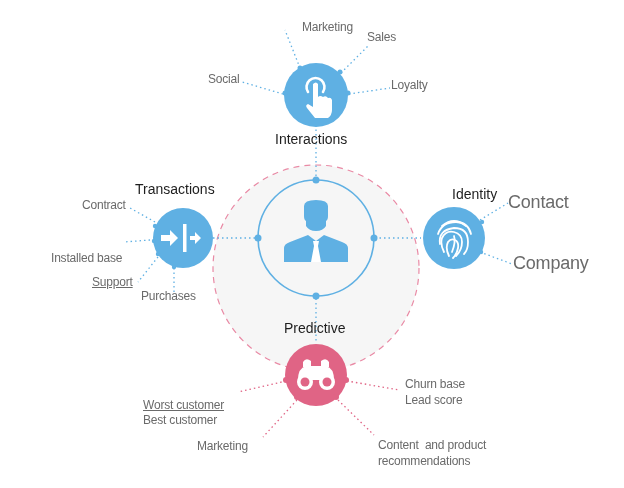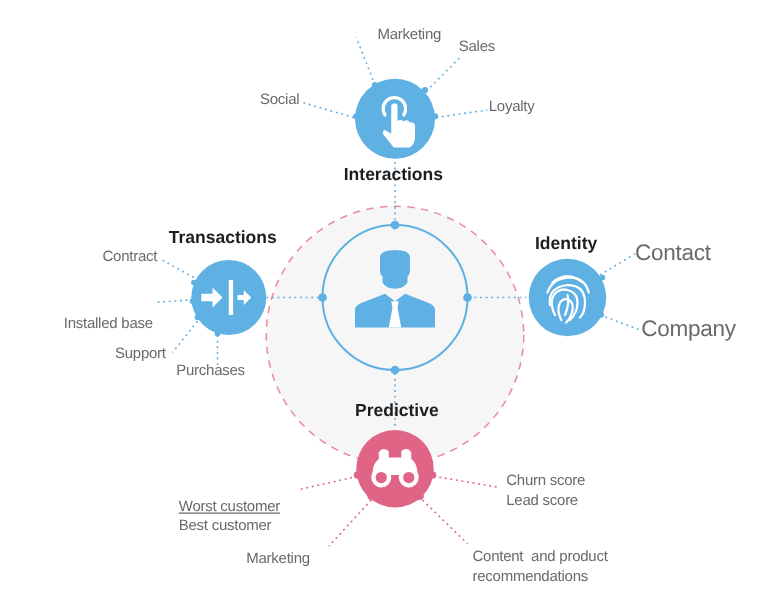--- a/index.html
+++ b/index.html
@@ -1,21 +1,21 @@
 <!DOCTYPE html>
 <html><head>
   <meta charset="utf-8">
   <style>
     html, body { margin: 0; padding: 0; background: #ffffff; }
     body { width: 624px; height: 488px; position: relative; overflow: hidden;
            font-family: "Liberation Sans", sans-serif; }
     svg.canvas { position: absolute; left: 0; top: 0; width: 624px; height: 488px; }
     .lbl { position: absolute; font-size: 12px; color: #6a6a6a; white-space: nowrap; line-height: 15px; letter-spacing: -0.2px; }
     .lbl.big { font-size: 18px; }
-    .title { position: absolute; font-size: 14px; font-weight: bold; color: #1e1e1e; white-space: nowrap; }
+    .title { position: absolute; font-size: 14px; font-weight: normal; color: #1e1e1e; white-space: nowrap; }
   </style>
 </head>
 <body>
 
 <svg class="canvas" viewBox="0 0 624 488">
 
   <circle cx="316" cy="268" r="103" fill="#f6f6f6" stroke="#e98aa5" stroke-width="1.2" stroke-dasharray="6 5"></circle>
 
   <g stroke="#5fb0e3" stroke-width="1.3" stroke-dasharray="1.5 3" fill="none">
 
@@ -122,35 +122,35 @@
       <circle cx="305" cy="382" r="8"></circle>
       <circle cx="327" cy="382" r="8"></circle>
       <circle cx="305" cy="382" r="4.5" fill="#e06485"></circle>
       <circle cx="327" cy="382" r="4.5" fill="#e06485"></circle>
     </g>
   </g>
 </svg>
 
 <div class="title" style="left:275px; top:131px;">Interactions</div>
 <div class="title" style="left:135px; top:181px;">Transactions</div>
-<div class="title" style="left:428px; top:186px;">Identity</div>
+<div class="title" style="left:452px; top:186px;">Identity</div>
 <div class="title" style="left:284px; top:320px;">Predictive</div>
 
 <div class="lbl" style="left:263px; top:20px;margin-left:39px;">Marketing</div>
 <div class="lbl" style="left:367px; top:30px;">Sales</div>
 <div class="lbl" style="left:208px; top:72px;text-align:right;">Social</div>
 <div class="lbl" style="left:391px; top:78px;">Loyalty</div>
 
 <div class="lbl" style="left:82px; top:198px;">Contract</div>
 <div class="lbl" style="left:51px; top:234px;margin-top:17px;">Installed base</div>
-<div class="lbl" style="left:92px; top:275px;">Support</div>
+<div class="lbl" style="left:92px; top:275px;text-decoration:underline;">Support</div>
 <div class="lbl" style="left:141px; top:289px;">Purchases</div>
 
 <div class="lbl big" style="left:508px; top:195px;">Contact</div>
 <div class="lbl big" style="left:513px; top:256px;">Company</div>
 
 <div class="lbl" style="left:143px; top:382px;margin-top:31px;">Best customer</div>
 <div class="lbl" style="left:143px; top:398px;text-decoration:underline;">Worst customer</div>
-<div class="lbl" style="left:405px; top:377px;">Churn score</div>
+<div class="lbl" style="left:405px; top:377px;">Churn base</div>
 <div class="lbl" style="left:405px; top:393px;">Lead score</div>
 <div class="lbl" style="left:197px; top:439px;">Marketing</div>
 <div class="lbl" style="left:378px; top:438px; white-space:pre;">Content  and product</div>
 <div class="lbl" style="left:378px; top:454px;">recommendations</div>
 
 </body></html>

